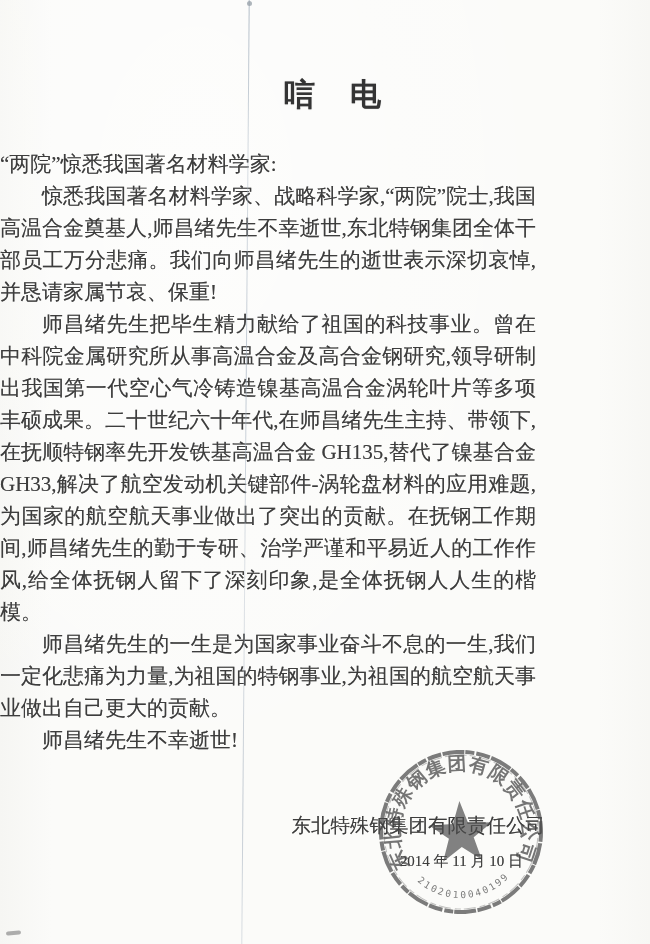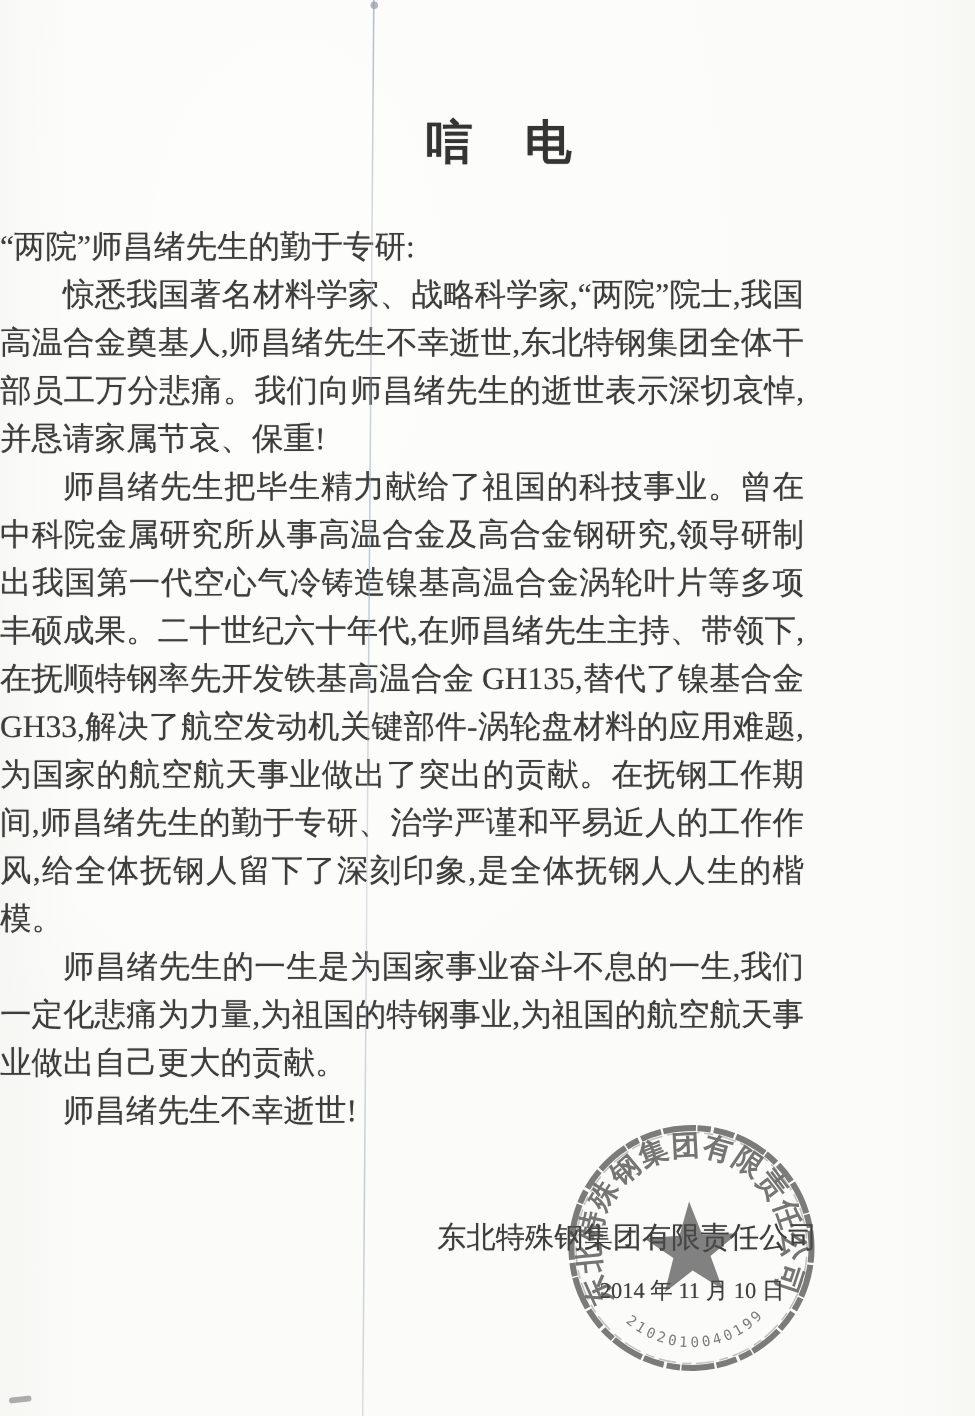--- a/index.html
+++ b/index.html
@@ -148,21 +148,21 @@
 <body>
 
 <div class="page">
 
   <div class="fold-line"></div>
   <div class="fold-dot"></div>
   <div class="speck-bottom-left"></div>
 
   <h1 class="title">唁　电</h1>
 
-  <p class="textblock salutation">“两院”师昌绪先生的勤于专研:</p>
+  <p class="textblock salutation">“两院”惊悉我国著名材料学家:</p>
 
   <p class="textblock para">惊悉我国著名材料学家、战略科学家,“两院”院士,我国高温合金奠基人,师昌绪先生不幸逝世,东北特钢集团全体干部员工万分悲痛。我们向师昌绪先生的逝世表示深切哀悼,并恳请家属节哀、保重!</p>
   <p class="textblock para">师昌绪先生把毕生精力献给了祖国的科技事业。曾在中科院金属研究所从事高温合金及高合金钢研究,领导研制出我国第一代空心气冷铸造镍基高温合金涡轮叶片等多项丰硕成果。二十世纪六十年代,在师昌绪先生主持、带领下,在抚顺特钢率先开发铁基高温合金 GH135,替代了镍基合金GH33,解决了航空发动机关键部件-涡轮盘材料的应用难题,为国家的航空航天事业做出了突出的贡献。在抚钢工作期间,师昌绪先生的勤于专研、治学严谨和平易近人的工作作风,给全体抚钢人留下了深刻印象,是全体抚钢人人生的楷模。</p>
   <p class="textblock para">师昌绪先生的一生是为国家事业奋斗不息的一生,我们一定化悲痛为力量,为祖国的特钢事业,为祖国的航空航天事业做出自己更大的贡献。</p>
   <p class="textblock para">师昌绪先生不幸逝世!</p>
 
   <div class="signature">东北特殊钢集团有限责任公司</div>
   <div class="date">2014 年 11 月 10 日</div>
 
   <svg class="seal" viewBox="0 0 190 190" width="190" height="190">

